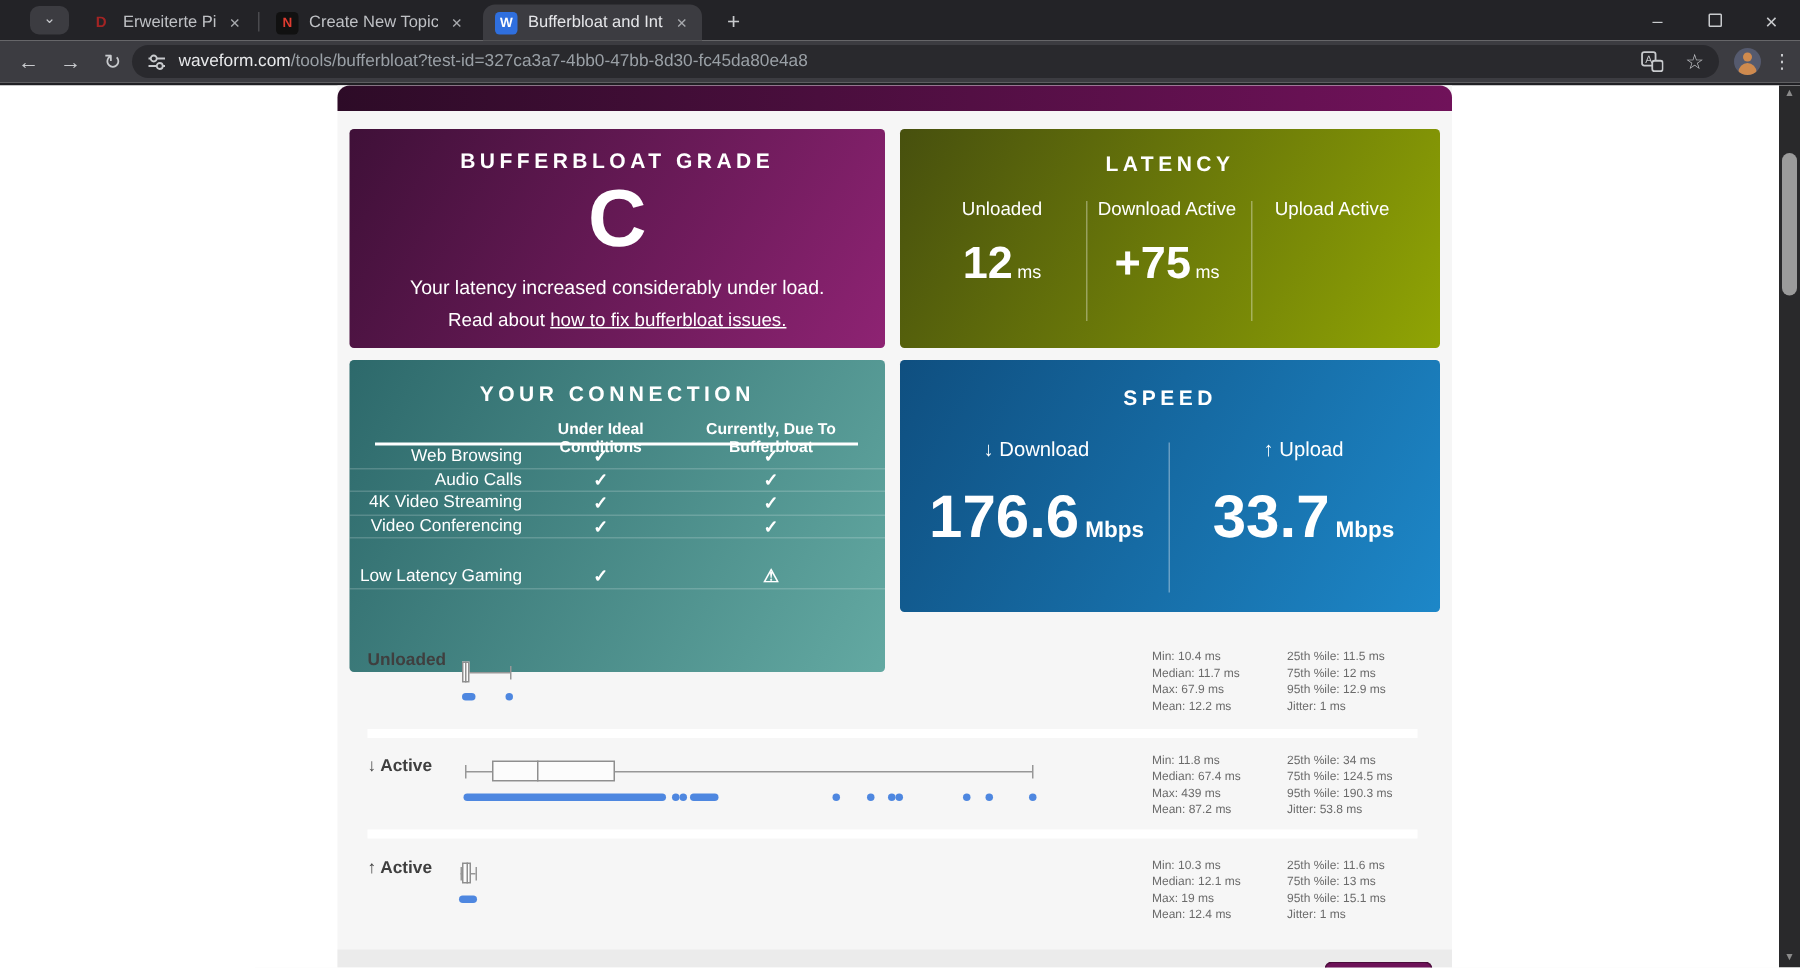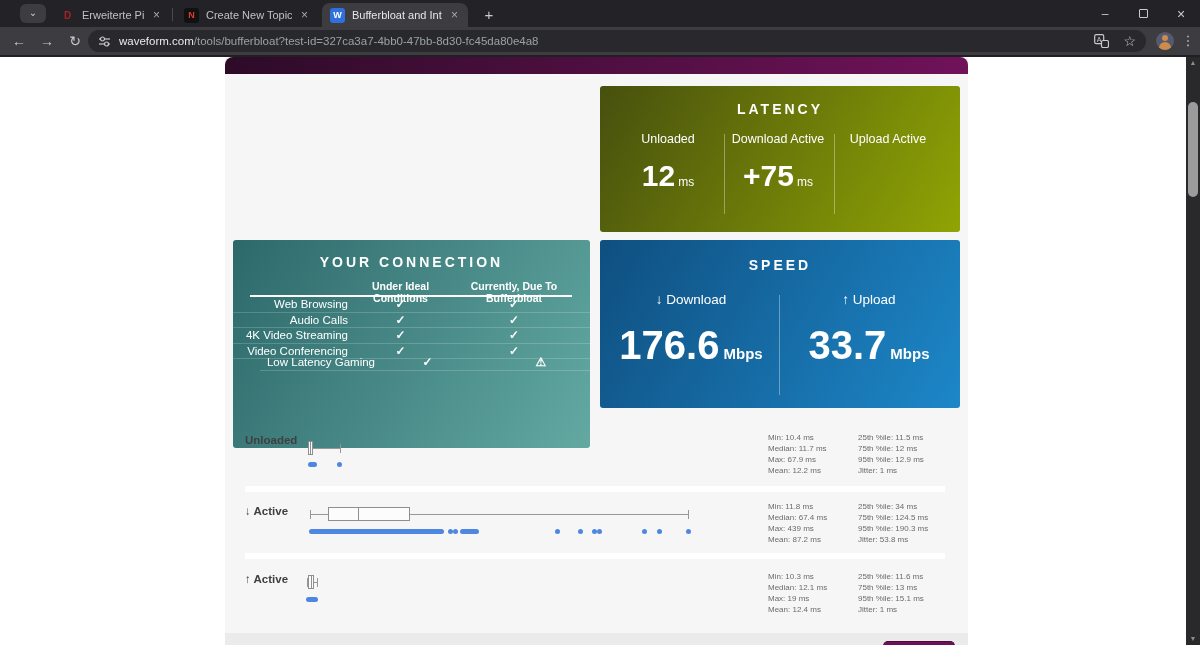--- a/index.html
+++ b/index.html
@@ -167,20 +167,26 @@
     </div>
     <div class="abs" style="left:1181px; top:5px; width:14px; height:18px; color:#c8cacd; font-size:13px; text-align:center; line-height:18px;">⋮</div>
   </div>
   <div class="toolbar-divider"></div>
 
   <div class="content">
     <div class="container">
 
       <div class="headerbar" id="headerbar" style="background: linear-gradient(90deg, rgb(45, 11, 39), rgb(112, 18, 90));"></div>
 
+      <div class="card" id="gradecard" style="left: 8px; top: 29px; width: 357px; height: 146px; background: linear-gradient(120deg, rgb(63, 16, 56), rgb(142, 35, 115));">
+        <div class="card-title" style="top:13px;">BUFFERBLOAT GRADE</div>
+        <div class="grade-big">C</div>
+        <div class="grade-msg">Your latency increased considerably under load.</div>
+        <div class="grade-link-line"><span>Read about </span><a href="#">how to fix bufferbloat issues.</a></div>
+      </div>
 
       <div class="card" id="latencycard" style="left: 375px; top: 29px; width: 360px; height: 146px; background: linear-gradient(120deg, rgb(71, 80, 14), rgb(144, 164, 4));">
         <div class="card-title" style="top:15px;">LATENCY</div>
         <div id="latcols">
             <div class="lat-col" style="left: 13px; width: 110px;">
               <div class="lat-label">Unloaded</div>
               <div class="lat-value">12<span class="lat-unit">ms</span></div>
             </div>
             <div class="lat-col" style="left: 123px; width: 110px;">
               <div class="lat-label">Download Active</div>
@@ -213,21 +219,21 @@
             <div class="conn-row" style="top: 88px;">
               <div class="conn-label">4K Video Streaming</div>
               <div class="conn-cell" style="left: 120px; width: 95px;">✓</div>
               <div class="conn-cell" style="left: 212px; width: 138px;">✓</div>
             </div>
             <div class="conn-row" style="top: 103.5px; padding-left: 36px;">
               <div class="conn-label">Video Conferencing</div>
               <div class="conn-cell" style="left: 120px; width: 95px;">✓</div>
               <div class="conn-cell" style="left: 212px; width: 138px;">✓</div>
             </div>
-            <div class="conn-row" style="top: 115px; margin-left: 27px;">
+            <div class="conn-row" style="top: 137px;">
               <div class="conn-label">Low Latency Gaming</div>
               <div class="conn-cell" style="left: 120px; width: 95px;">✓</div>
               <div class="conn-cell" style="left: 212px; width: 138px;">⚠</div>
             </div>
           </div>
       </div>
 
       <div class="card" id="speedcard" style="left: 375px; top: 183px; width: 360px; height: 168px; background: linear-gradient(120deg, rgb(15, 79, 128), rgb(29, 135, 200));">
         <div class="card-title" style="top:17px;">SPEED</div>
         <div id="spdcols">

